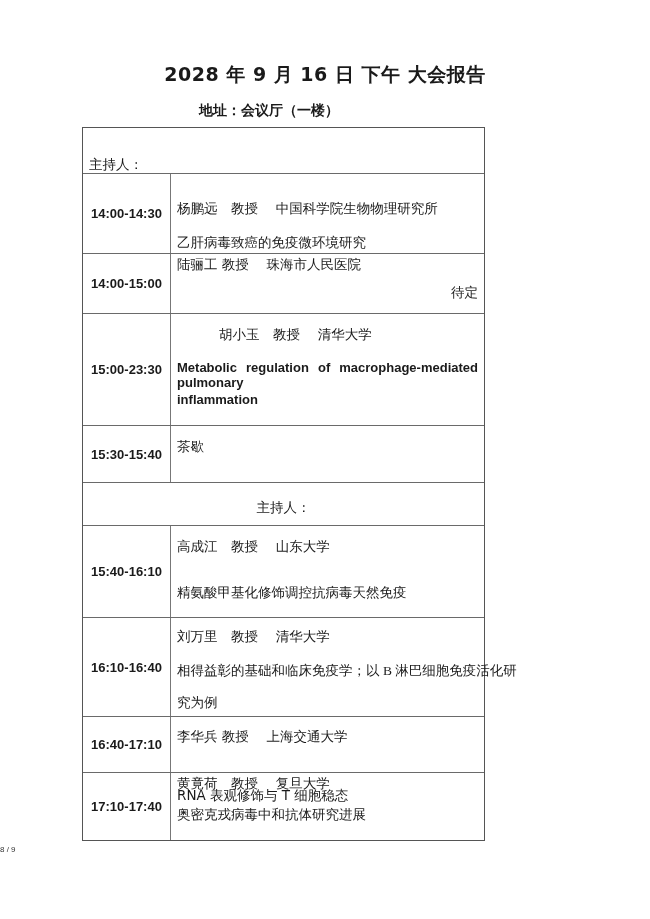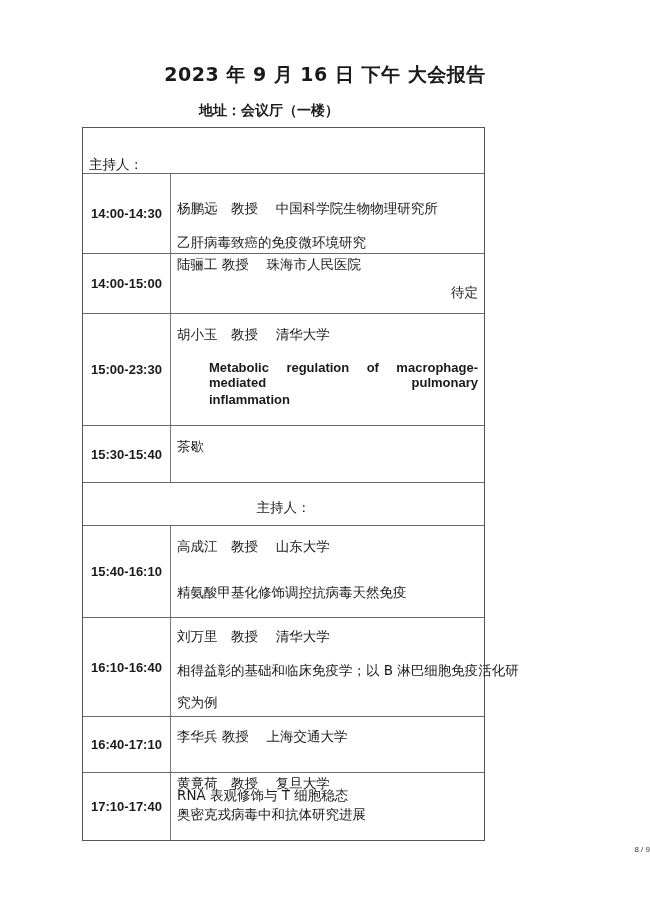--- a/index.html
+++ b/index.html
@@ -10,31 +10,31 @@
   .subtitle { position:absolute; top:102px; left:0; width:538px; text-align:center;
               font-size:14px; font-weight:bold; }
   .tbl { position:absolute; left:82px; top:127px; width:403px; border:1.5px solid #555; box-sizing:border-box; }
   .row { position:relative; border-bottom:1px solid #6a6a6a; box-sizing:border-box; display:flex; }
   .row:last-child { border-bottom:none; }
   .time { width:88px; border-right:1.5px solid #777; box-sizing:border-box;
           display:flex; align-items:center; justify-content:center;
           font-family:"Liberation Sans",sans-serif; font-weight:bold; font-size:13px; }
   .content { flex:1; padding:0 6px 0 6px; box-sizing:border-box; font-size:13.5px; position:relative; }
   .line { position:absolute; left:6px; right:6px; white-space:nowrap; }
-  .en { font-family:"Liberation Sans",sans-serif; font-weight:bold; font-size:13px;margin-left:32px; }
+  .en { font-family:"Liberation Sans",sans-serif; font-weight:bold; font-size:13px; }
   .justify { text-align:justify; text-align-last:justify; white-space:normal; }
   .host-left { padding-left:6px; font-size:13.5px; position:absolute; top:28px; }
   .host-center { width:100%; text-align:center; font-size:13.5px; position:absolute; top:16px; }
-  .footer { position:absolute; top:845px; left:0; width:650px; text-align:right;
+  .footer { position:absolute; top:845px; left:0; width:650px; text-align:left;
             font-family:"Liberation Sans",sans-serif; font-size:8px; color:#333; }
 </style>
 </head>
 <body>
 
-<div class="title">2023 年 9 月 16 日 下午 大会报告</div>
+<div class="title">2028 年 9 月 16 日 下午 大会报告</div>
 <div class="subtitle">地址：会议厅（一楼）</div>
 
 <div class="tbl">
 
   <div class="row" style="height:46px;">
     <div class="host-left">主持人：</div>
   </div>
 
   <div class="row" style="height:80px;">
     <div class="time">14:00-14:30</div>
@@ -48,21 +48,21 @@
     <div class="time">14:00-15:00</div>
     <div class="content">
       <div class="line" style="top:2px;">陆骊工  教授　 珠海市人民医院</div>
       <div class="line" style="top:30px;text-align:right;">待定</div>
     </div>
   </div>
 
   <div class="row" style="height:112px;">
     <div class="time">15:00-23:30</div>
     <div class="content">
-      <div class="line" style="top:12px;">胡小玉　教授　 清华大学</div>
+      <div class="line" style="top:12px;margin-left:42px;">胡小玉　教授　 清华大学</div>
       <div class="line en justify" style="top:46px;">Metabolic regulation of macrophage-mediated pulmonary</div>
       <div class="line en" style="top:78px;">inflammation</div>
     </div>
   </div>
 
   <div class="row" style="height:57px;">
     <div class="time">15:30-15:40</div>
     <div class="content">
       <div class="line" style="top:12px;">茶歇</div>
     </div>
@@ -77,21 +77,21 @@
     <div class="content">
       <div class="line" style="top:58px;">精氨酸甲基化修饰调控抗病毒天然免疫</div>
       <div class="line" style="top:12px;">高成江　教授　 山东大学</div>
     </div>
   </div>
 
   <div class="row" style="height:99px;">
     <div class="time">16:10-16:40</div>
     <div class="content">
       <div class="line" style="top:10px;">刘万里　教授　 清华大学</div>
-      <div class="line" style="top:44px;">相得益彰的基础和临床免疫学；以 B 淋巴细胞免疫活化研</div>
+      <div class="line" style="top:44px;font-family:Liberation Serif, serif;">相得益彰的基础和临床免疫学；以 B 淋巴细胞免疫活化研</div>
       <div class="line" style="top:76px;">究为例</div>
     </div>
   </div>
 
   <div class="row" style="height:56px;">
     <div class="time">16:40-17:10</div>
     <div class="content">
       <div class="line" style="top:11px;">李华兵  教授　 上海交通大学</div>
       <div class="line" style="top:34px;margin-top:36px;">RNA 表观修饰与 T 细胞稳态</div>
     </div>

